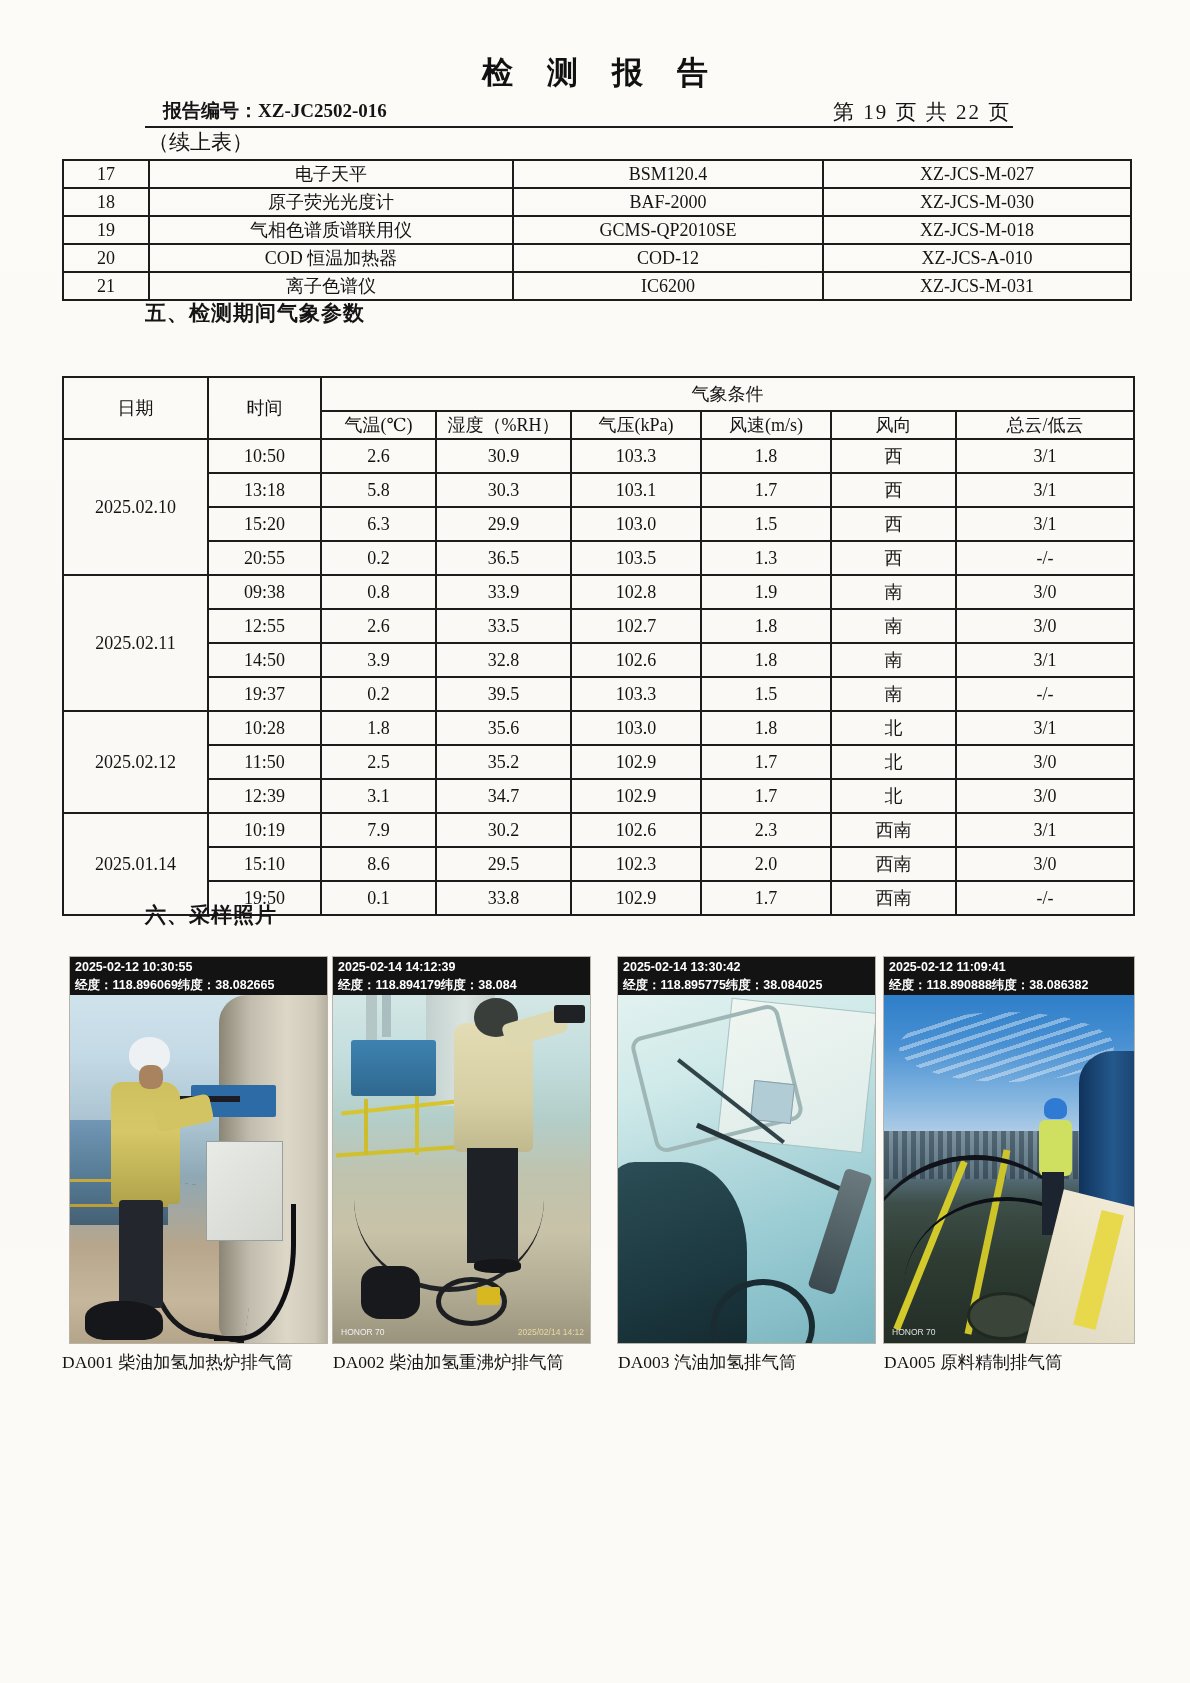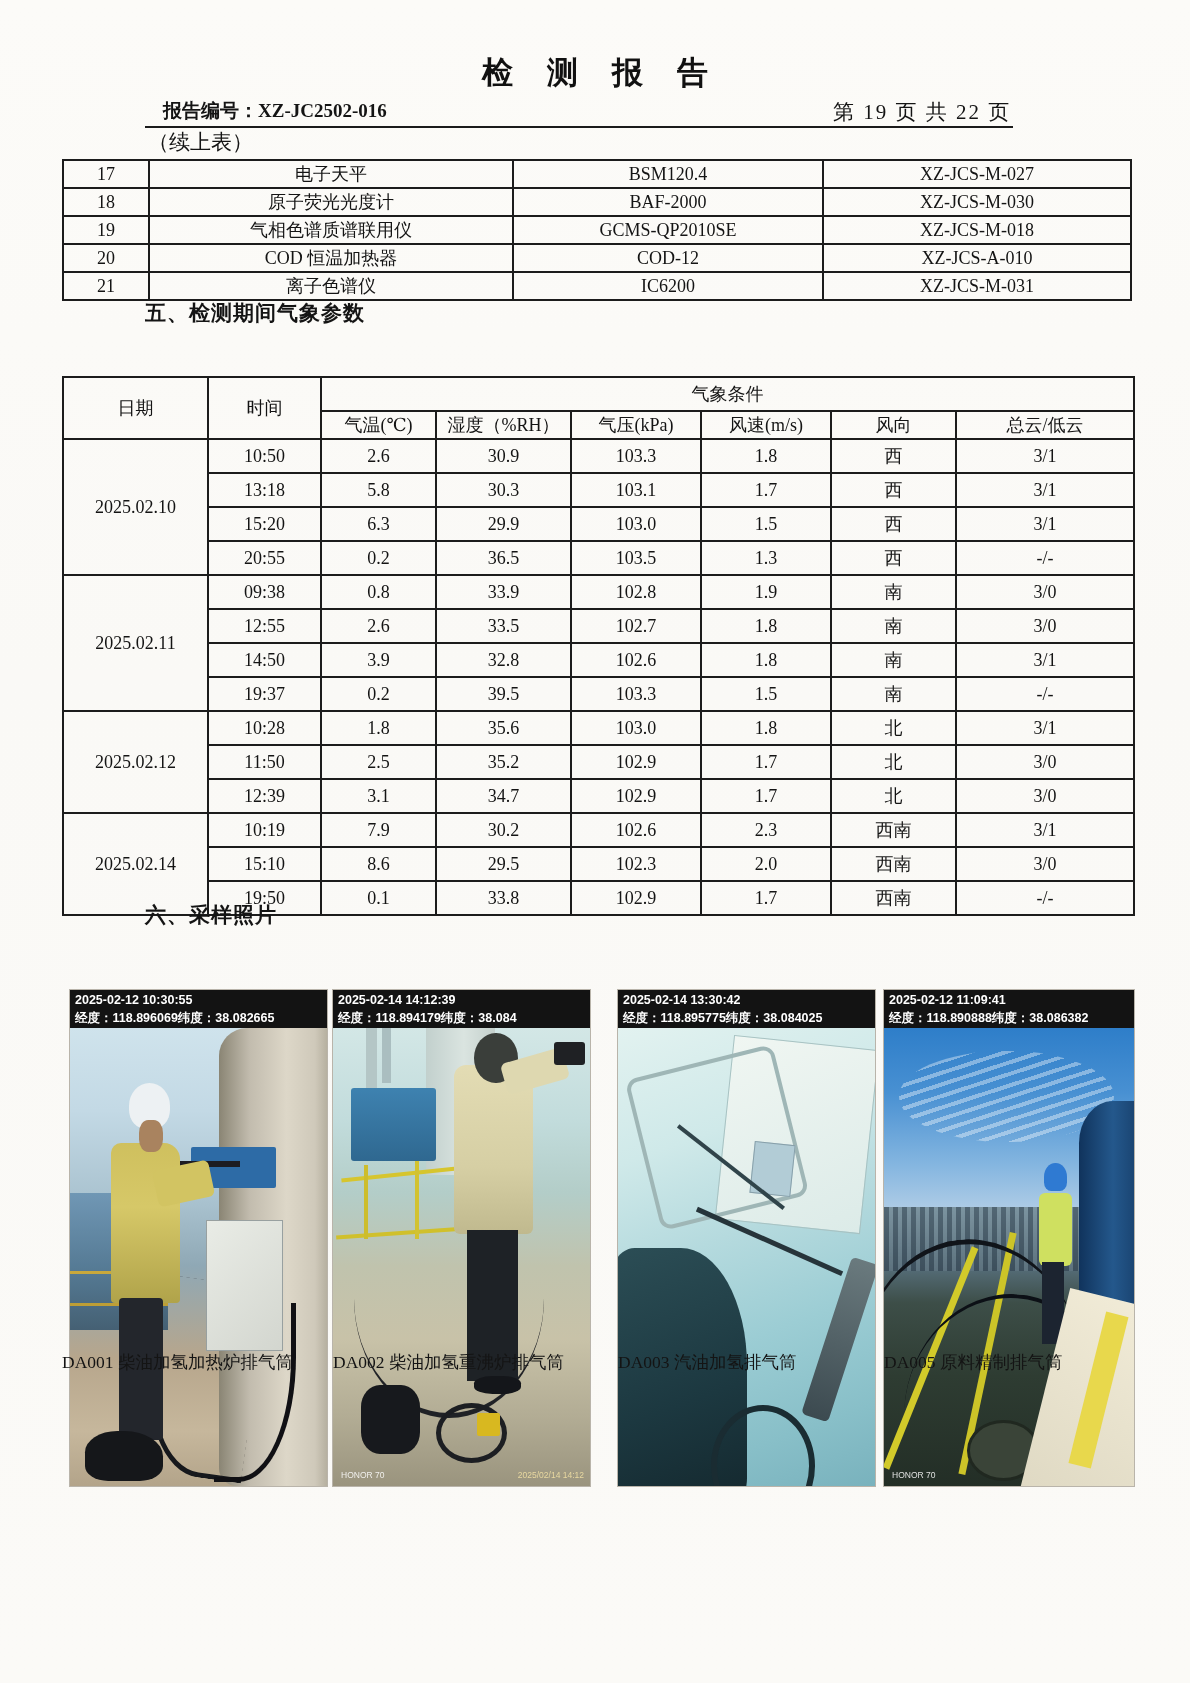--- a/index.html
+++ b/index.html
@@ -22,22 +22,22 @@
   .equip-table{position:absolute;left:62px;top:159px;width:1068px;}
   .equip-table td{height:26px;}
   .weather-table{position:absolute;left:62px;top:338px;width:1071px;margin-top:38px;}
   .weather-table .h1 td{height:32px;}
   .weather-table .h2 td{height:26px;}
   .weather-table td{height:32px;}
   .section-title{position:absolute;left:145px;font-size:21px;font-weight:bold;letter-spacing:1px;}
   #sec5-title{top:299px;}
   #sec6-title{top:901px;}
   
-  .photo{position:absolute;top:957px;height:496px;background:#888;overflow:hidden;
-    box-shadow:0 0 0 1px #b9b4aa;margin-top:33px;}
+  .photo{position:absolute;top:957px;height:386px;background:#888;overflow:hidden;
+    box-shadow:0 0 0 1px #b9b4aa;}
   .photo-bar{position:absolute;top:0;left:0;right:0;height:38px;background:#131313;
     color:#fff;font-family:"Liberation Sans","DejaVu Sans",sans-serif;
     font-weight:bold;font-size:12.5px;line-height:1.4;padding:2px 5px 0 5px;white-space:nowrap;}
   .scene{position:absolute;left:0;right:0;top:38px;bottom:0;overflow:hidden;}
   .scene div{position:absolute;}
   .caption{position:absolute;top:1350px;height:26px;font-size:17.5px;font-weight:500;
     text-align:left;white-space:nowrap;}
   .wm{position:absolute;font-family:"Liberation Sans","DejaVu Sans",sans-serif;
     font-size:8.5px;color:rgba(255,255,255,.85);z-index:5;}
   
@@ -283,21 +283,21 @@
       <tr>
         <td>12:39</td>
         <td>3.1</td>
         <td>34.7</td>
         <td>102.9</td>
         <td>1.7</td>
         <td>北</td>
         <td>3/0</td>
       </tr>
       <tr>
-        <td rowspan="3">2025.02.14</td>
+        <td rowspan="3">2025.01.14</td>
         <td>10:19</td>
         <td>7.9</td>
         <td>30.2</td>
         <td>102.6</td>
         <td>2.3</td>
         <td>西南</td>
         <td>3/1</td>
       </tr>
       <tr>
         <td>15:10</td>

